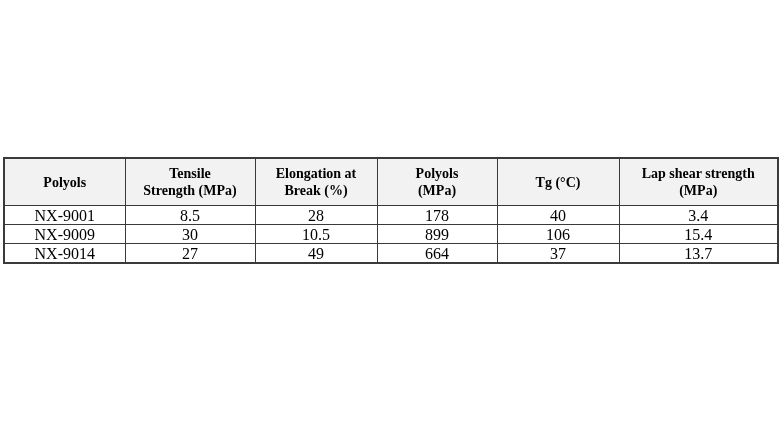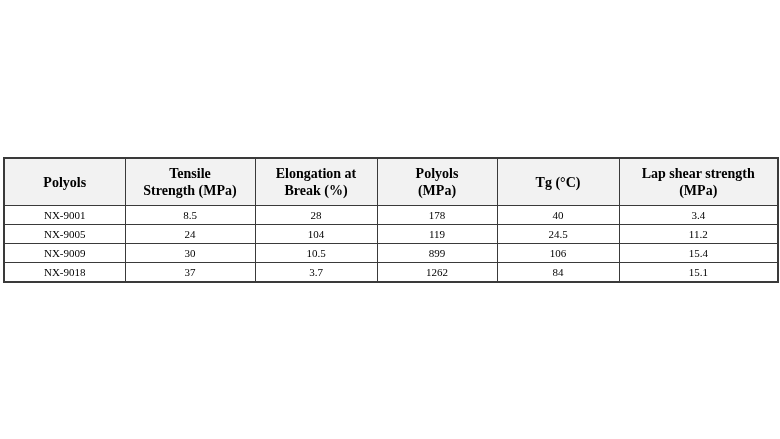--- a/index.html
+++ b/index.html
@@ -33,21 +33,21 @@
       padding: 0;
     }
     th {
       background: #f2f2f2;
       font-weight: bold;
       font-size: 14px;
       line-height: 17px;
       height: 46px;
     }
     td {
-      font-size: 11px;
+      font-size: 16px;
       line-height: 17px;
       height: 18px;
     }
     table {
       border: 2px solid #3a3a3a;
     }
   </style>
 </head>
 <body>
 
@@ -90,38 +90,30 @@
     <tbody>
       <tr>
         <td>NX-9001</td>
         <td>8.5</td>
         <td>28</td>
         <td>178</td>
         <td>40</td>
         <td>3.4</td>
       </tr>
       <tr>
-        <td>NX-9005</td>
-        <td>24</td>
-        <td>104</td>
-        <td>119</td>
-        <td>24.5</td>
-        <td>11.2</td>
-      </tr>
-      <tr>
         <td>NX-9009</td>
         <td>30</td>
         <td>10.5</td>
         <td>899</td>
         <td>106</td>
         <td>15.4</td>
       </tr>
       <tr>
-        <td>NX-9018</td>
+        <td>NX-9014</td>
+        <td>27</td>
+        <td>49</td>
+        <td>664</td>
         <td>37</td>
-        <td>3.7</td>
-        <td>1262</td>
-        <td>84</td>
-        <td>15.1</td>
+        <td>13.7</td>
       </tr>
     </tbody>
   </table>
 </div>
 
 </body></html>

